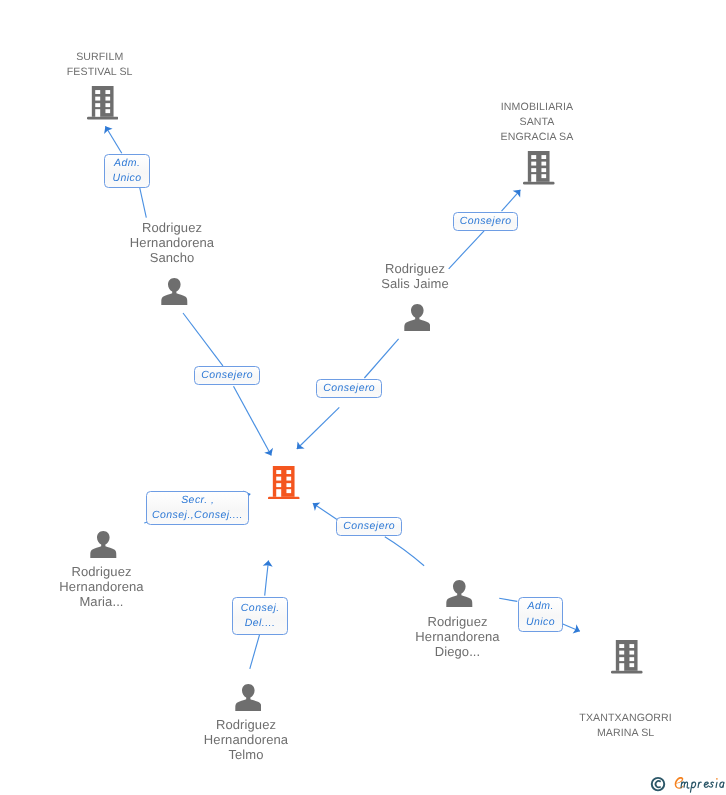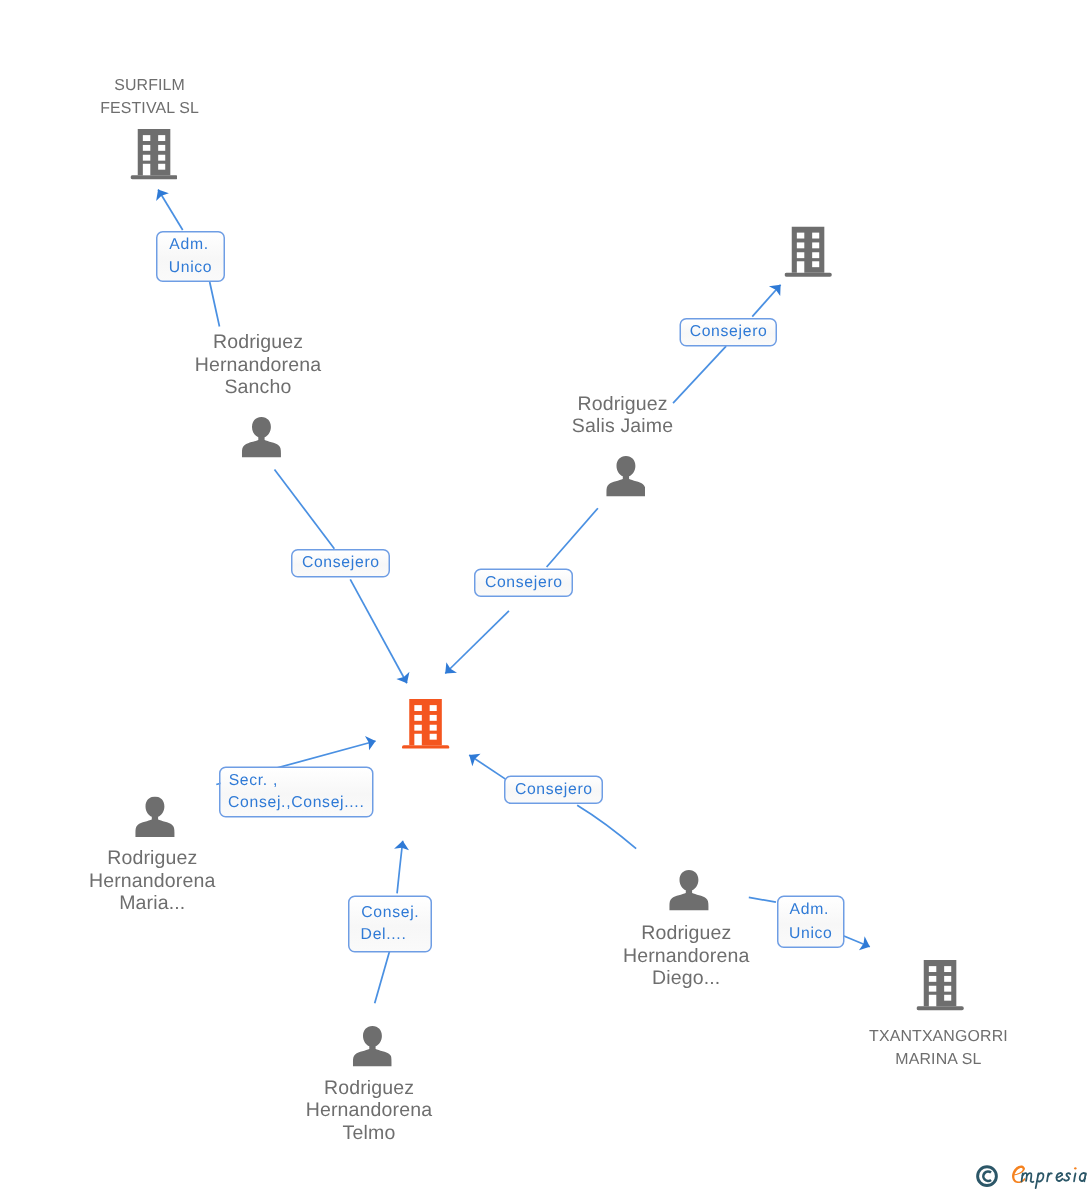--- a/index.html
+++ b/index.html
@@ -8,22 +8,22 @@
        -webkit-font-smoothing:antialiased;text-rendering:geometricPrecision;}
   #stage{position:absolute;left:0;top:0;width:726px;height:795px;background:#fff;}
   .edges{position:absolute;left:0;top:0;width:726px;height:795px;}
   .node-icon{position:absolute;line-height:0;}
   .node-label{position:absolute;text-align:center;color:#6e6e6e;white-space:pre-line;}
   .co-label{font-size:10.6px;line-height:15.1px;letter-spacing:.1px;text-indent:.1px;}
   .co-label.big{font-size:11.9px;line-height:14.6px;letter-spacing:.15px;text-indent:.15px;}
   .pe-label{font-size:13px;line-height:15.05px;letter-spacing:.1px;text-indent:.1px;}
   .rel{position:absolute;box-sizing:border-box;border:1.2px solid #6e9de4;border-radius:4.5px;
        background:linear-gradient(180deg,#ffffff 0%,#f7f7f7 55%,#fafafa 100%);
-       color:#2f7ad6;font-size:10.5px;line-height:15.15px;text-align:left;
-       display:flex;align-items:center;justify-content:center;letter-spacing:.45px;text-indent:.45px;white-space:pre-line;}
+       color:#2f7ad6;font-size:10.5px;line-height:15.15px;text-align:center;
+       display:flex;align-items:center;justify-content:center;letter-spacing:.45px;text-indent:.45px;white-space:pre-line;font-style:italic;}
   .logo{position:absolute;}
 </style>
 </head>
 <body>
 
 <div id="stage">
 
 <svg class="edges" width="726" height="795" viewBox="0 0 726 795">
   <defs>
     <marker id="arw" viewBox="-7 -6 8 12" refX="0" refY="0" markerWidth="8" markerHeight="12" markerUnits="userSpaceOnUse" orient="auto">
@@ -66,20 +66,23 @@
     <rect x="18.44" y="4.08" width="4.71" height="3.93" fill="#fff"></rect>
     <rect x="8.23" y="10.62" width="4.97" height="3.93" fill="#fff"></rect>
     <rect x="18.44" y="10.62" width="4.71" height="3.93" fill="#fff"></rect>
     <rect x="8.23" y="17.17" width="4.97" height="3.93" fill="#fff"></rect>
     <rect x="18.44" y="17.17" width="4.71" height="3.93" fill="#fff"></rect>
     <rect x="8.23" y="23.19" width="4.97" height="7.61" fill="#fff"></rect>
     <rect x="18.44" y="23.19" width="4.71" height="3.93" fill="#fff"></rect>
     </svg>
 </div>
 
+<div class="node-label co-label" style="left:477px;top:100px;width:120px;">INMOBILIARIA
+SANTA
+ENGRACIA SA</div>
 <div class="node-icon" style="left:523.2px;top:151.2px;">
   <svg width="31.5" height="33.5" viewBox="0 0 31.5 33.5">
     <path fill="#6e6e6e" d="M4.83 0 H26.55 V30.8 H4.83 Z"></path>
     <rect x="0" y="30.8" width="31.5" height="2.7" rx="1.2" fill="#6e6e6e"></rect>
     <rect x="8.23" y="4.08" width="4.97" height="3.93" fill="#fff"></rect>
     <rect x="18.44" y="4.08" width="4.71" height="3.93" fill="#fff"></rect>
     <rect x="8.23" y="10.62" width="4.97" height="3.93" fill="#fff"></rect>
     <rect x="18.44" y="10.62" width="4.71" height="3.93" fill="#fff"></rect>
     <rect x="8.23" y="17.17" width="4.97" height="3.93" fill="#fff"></rect>
     <rect x="18.44" y="17.17" width="4.71" height="3.93" fill="#fff"></rect>
@@ -110,21 +113,21 @@
     <rect x="8.23" y="4.08" width="4.97" height="3.93" fill="#fff"></rect>
     <rect x="18.44" y="4.08" width="4.71" height="3.93" fill="#fff"></rect>
     <rect x="8.23" y="10.62" width="4.97" height="3.93" fill="#fff"></rect>
     <rect x="18.44" y="10.62" width="4.71" height="3.93" fill="#fff"></rect>
     <rect x="8.23" y="17.17" width="4.97" height="3.93" fill="#fff"></rect>
     <rect x="18.44" y="17.17" width="4.71" height="3.93" fill="#fff"></rect>
     <rect x="8.23" y="23.19" width="4.97" height="7.61" fill="#fff"></rect>
     <rect x="18.44" y="23.19" width="4.71" height="3.93" fill="#fff"></rect>
     </svg>
 </div>
-<div class="node-label co-label" style="left:565.6px;top:684px;width:120px;">TXANTXANGORRI
+<div class="node-label co-label" style="left:565.6px;top:711px;width:120px;">TXANTXANGORRI
 MARINA SL</div>
 
 <div class="node-label pe-label" style="left:112px;top:220px;width:120px;">Rodriguez
 Hernandorena
 Sancho</div>
 <div class="node-icon" style="left:161.3px;top:277.8px;">
   <svg width="26.6" height="27" viewBox="0 0 26.6 27">
     <path fill="#6e6e6e" d="M13.3 0 C9.45 0 7.0 2.8 7.0 6.6 C7.0 9.9 8.95 12.6 11.2 13.5 L11.2 15.3 C9.1 16.3 4.0 17.1 1.95 18.8 C0.45 20.05 0.3 21.5 0.3 24.2 L0.3 27 L26.3 27 L26.3 24.2 C26.3 21.5 26.15 20.05 24.65 18.8 C22.6 17.1 17.5 16.3 15.4 15.3 L15.4 13.5 C17.65 12.6 19.6 9.9 19.6 6.6 C19.6 2.8 17.15 0 13.3 0 Z"></path>
   </svg>
 </div>
@@ -162,21 +165,21 @@
 </div>
 <div class="node-label pe-label" style="left:397.5px;top:613.5px;width:120px;">Rodriguez
 Hernandorena
 Diego...</div>
 
 <div class="rel" style="left:104px;top:154px;width:46px;height:34px;">Adm.
 Unico</div>
 <div class="rel" style="left:453px;top:212px;width:65px;height:19px;">Consejero</div>
 <div class="rel" style="left:194px;top:366px;width:66px;height:19px;">Consejero</div>
 <div class="rel" style="left:316px;top:379px;width:66px;height:19px;">Consejero</div>
-<div class="rel" style="left:146px;top:491px;width:103px;height:34px;margin-top:20px;">Secr. ,
+<div class="rel" style="left:146px;top:491px;width:103px;height:34px;">Secr. ,
 Consej.,Consej....</div>
 <div class="rel" style="left:336px;top:517px;width:66px;height:19px;">Consejero</div>
 <div class="rel" style="left:232px;top:597px;width:56px;height:38px;">Consej.
 Del....</div>
 <div class="rel" style="left:518px;top:597px;width:45px;height:35px;">Adm.
 Unico</div>
 
 </div>
 
 <div class="logo" style="left:648px;top:774px;width:80px;height:21.5px;">

